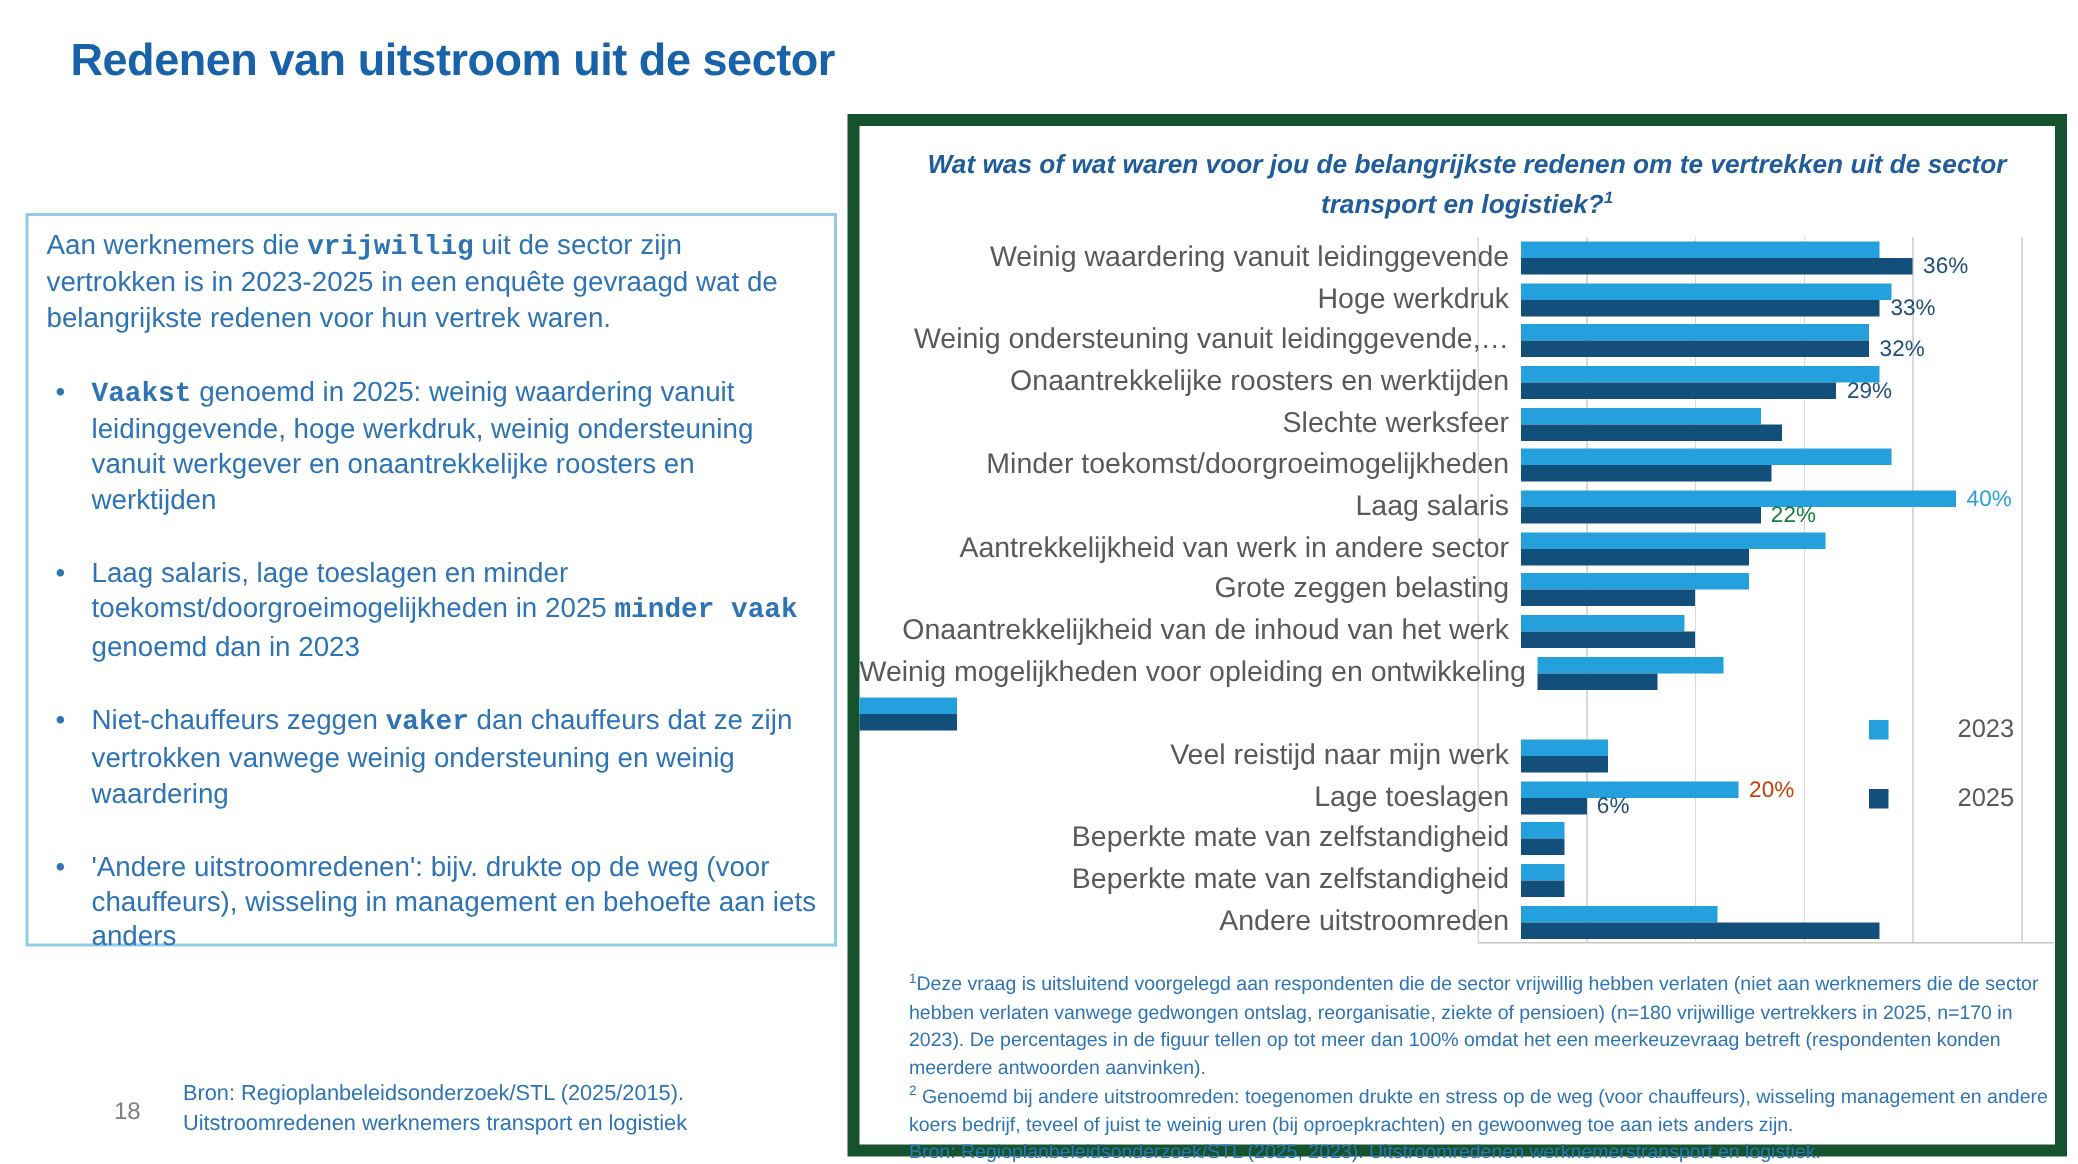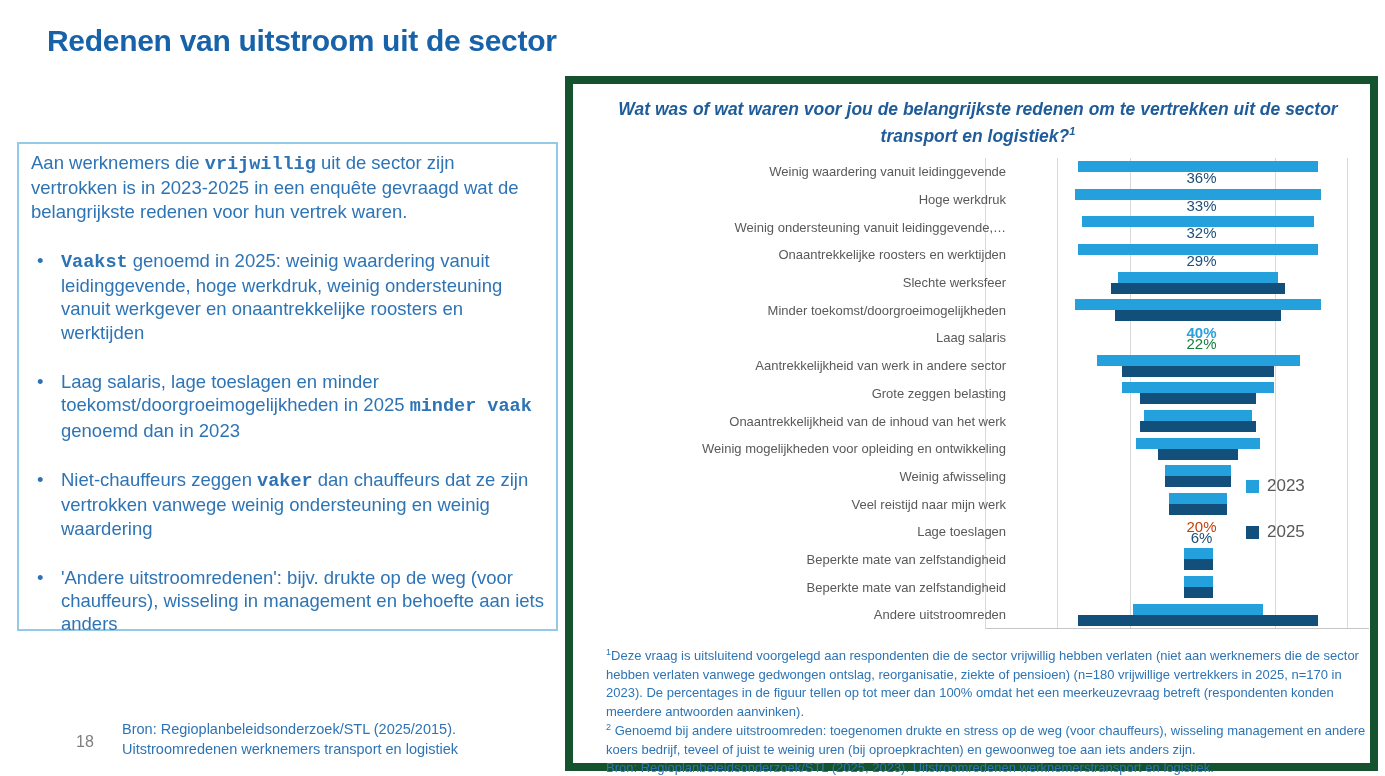--- a/index.html
+++ b/index.html
@@ -38,28 +38,28 @@
   .chart-title sup { font-size:11px; }
   .chart-body { position:absolute; left:0; top:74px; width:809px; }
   .plot-backdrop {
     position:absolute; left:412px; top:0; width:384px; height:471px;
     border-left:1px solid #D9D9D9; border-bottom:1px solid #C6C6C6;
     background:repeating-linear-gradient(to right, transparent 0px, transparent 71.5px, #D9D9D9 71.5px, #D9D9D9 72.5px);
   }
   .crow { display:flex; height:27.7px; align-items:center; position:relative; }
   .cat-label {
     width:460px; padding-right:8px; text-align:right;
-    color:#595959; font-size:13px; white-space:nowrap; overflow:visible;
+    color:#595959; font-size:19px; white-space:nowrap; overflow:visible;
   }
   .pair { width:384px; display:flex; flex-direction:column; justify-content:center; }
-  .bar-line { display:flex; align-items:center; height:11px;flex-direction:column; }
+  .bar-line { display:flex; align-items:center; height:11px; }
   .bar { height:11px; }
   .val-label { font-size:15px; line-height:11px; margin-left:7px; white-space:nowrap; font-weight:bold; }
   .legend { position:absolute; left:673px; top:318px; }
-  .legend-item { display:flex; align-items:center; margin-bottom:26px; }
+  .legend-item { display:flex; align-items:center; margin-bottom:26px;gap:38px; }
   .legend-swatch { width:13px; height:13px; margin-right:8px; }
   .legend-label { font-size:17px; color:#595959; }
   
   .footnotes {
     position:absolute; left:33px; top:562px; width:762px;
     color:#2E74B5; font-size:13px; line-height:1.42;
   }
   .footnotes sup { font-size:9px; }
   
   .page-number { position:absolute; left:76px; top:733px; font-size:16px; color:#7F7F7F; }
@@ -158,21 +158,21 @@
             <div class="bar-line">
               <div class="bar" style="width: 166.75px; background: rgb(18, 79, 123);"></div>
             </div>
           </div>
         </div>
         <div class="crow">
           <div class="cat-label">Laag salaris</div>
           <div class="pair">
             <div class="bar-line">
               <div class="bar" style="width: 290px; background: rgb(36, 160, 220);"></div>
-              <span class="val-label" style="color: rgb(44, 160, 219); font-weight: bold;">40%</span>
+              <span class="val-label" style="color: rgb(44, 160, 219); font-weight: normal;">40%</span>
             </div>
             <div class="bar-line">
               <div class="bar" style="width: 159.5px; background: rgb(18, 79, 123);"></div>
               <span class="val-label" style="color: #15803d; font-weight: normal;">22%</span>
             </div>
           </div>
         </div>
         <div class="crow">
           <div class="cat-label">Aantrekkelijkheid van werk in andere sector</div>
           <div class="pair">
@@ -211,21 +211,20 @@
           <div class="pair">
             <div class="bar-line">
               <div class="bar" style="width: 123.25px; background: rgb(36, 160, 220);"></div>
             </div>
             <div class="bar-line">
               <div class="bar" style="width: 79.75px; background: rgb(18, 79, 123);"></div>
             </div>
           </div>
         </div>
         <div class="crow">
-          <div class="cat-label">Weinig afwisseling</div>
           <div class="pair">
             <div class="bar-line">
               <div class="bar" style="width: 65.25px; background: rgb(36, 160, 220);"></div>
             </div>
             <div class="bar-line">
               <div class="bar" style="width: 65.25px; background: rgb(18, 79, 123);"></div>
             </div>
           </div>
         </div>
         <div class="crow">

